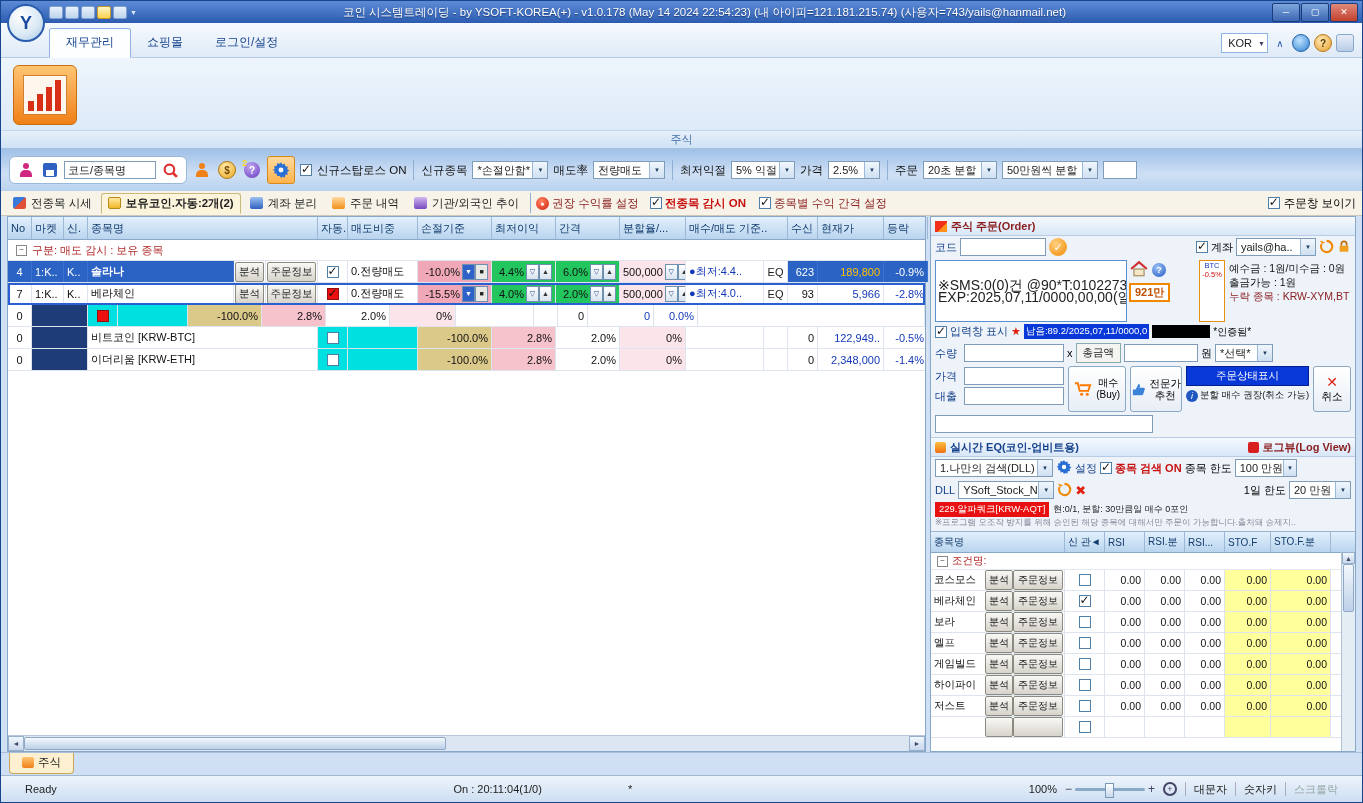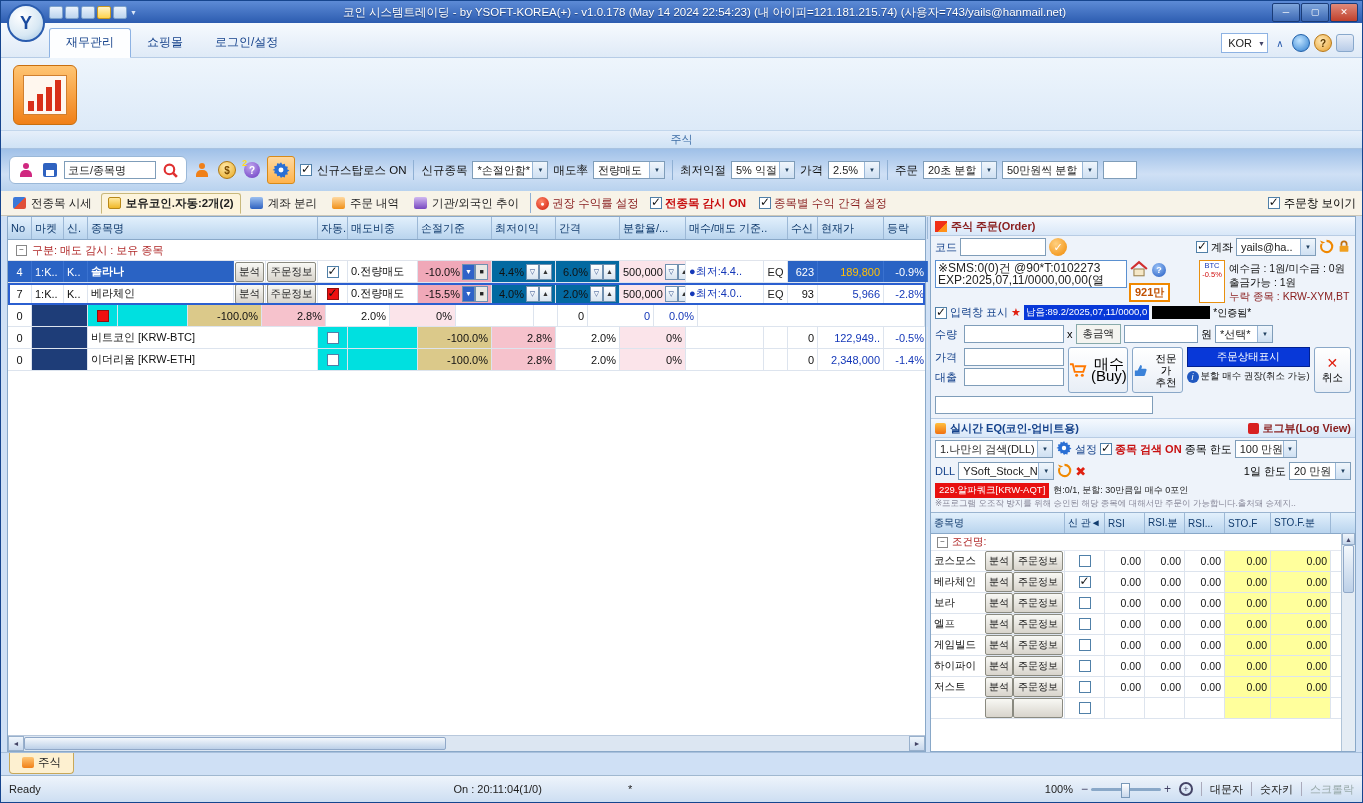--- a/index.html
+++ b/index.html
@@ -92,21 +92,21 @@
   .grp-ic{width:9px;height:9px;border:1px solid #888;display:flex;align-items:center;justify-content:center;font-size:8px;color:#444;background:#fff;}
   .grp-ic::after{content:"−";margin-top:-1px;}
   .grow{height:22px;flex:none;display:flex;border-bottom:1px solid #dde4ee;background:#fff;box-sizing:border-box;}
   .cell{display:flex;align-items:center;border-right:1px solid #dde4ee;box-sizing:border-box;padding:0 3px;overflow:hidden;white-space:nowrap;flex:none;color:#111;}
   .c-c{justify-content:center;} .c-r{justify-content:flex-end;} .c-l{justify-content:flex-start;}
   .c-basis{color:#1538b8;} .c-eq{justify-content:center;color:#222;}
   .blue-txt{color:#1538b8;}
   .c-btnc{padding:1px;}
   .gbtn{flex:1;height:18px;display:flex;align-items:center;justify-content:center;font-size:10.5px;color:#222;
     background:linear-gradient(#f8f8f4,#d8d4cc);border:1px solid #8a8a80;border-radius:2px;}
-  .bg-pink{background:#f0a8b8;} .bg-lpink{background:#0369a1;} .bg-lpink2{background:#fbe4ea;}
+  .bg-pink{background:#f0a8b8;} .bg-lpink{background:#22c55e;} .bg-lpink2{background:#fbe4ea;}
   .bg-tan{background:#dbc98a;} .bg-pink2{background:#f6c2cc;} .bg-cyan{background:#00e0e0;} .bg-navy{background:#1e3d78;}
   .bg-yel{background:#ffff9c;}
   .c-spin .val{flex:1;text-align:right;padding-right:2px;}
   .spin{width:13px;height:16px;display:flex;align-items:center;justify-content:center;font-size:7px;flex:none;
     border:1px solid #7090b0;background:linear-gradient(#fff,#d8e4f0);color:#204080;box-sizing:border-box;}
   .sp-blue{background:#2f62c8;color:#fff;} .sp-dark{color:#222;background:#e8e8e4;} .sp-dk{color:#333;}
   .row-sel .hl{background:#2a63c4;color:#fff;border-right-color:#3a72d0;}
   .row-sel .c-name{font-weight:bold;}
   .row-sel .c-price{color:#ffc008;}
   .row-cur{outline:2px solid #2b5fd0;outline-offset:-2px;}
@@ -118,21 +118,21 @@
   
   .rightpanel{width:424px;flex:none;background:#eef3fa;border:1px solid #89a8c8;display:flex;flex-direction:column;font-size:11px;overflow:hidden;}
   .op-header{height:18px;flex:none;display:flex;align-items:center;gap:4px;padding:0 4px;
     background:linear-gradient(#f5f9fe,#d8e7f8);border-bottom:1px solid #b8cce4;color:#8a2020;font-weight:bold;}
   .op-ic{width:12px;height:11px;background:linear-gradient(135deg,#f03018 60%,#ff9018 60%);flex:none;}
   .row{display:flex;align-items:center;gap:3px;padding:2px 4px;}
   .lbl-blue{color:#15428b;white-space:nowrap;}
   .orangecheck{width:18px;height:18px;border-radius:50%;background:radial-gradient(circle at 38% 32%,#ffd080,#f08800);
     color:#fff;font-weight:bold;font-size:11px;display:flex;align-items:center;justify-content:center;flex:none;}
   .op-info{display:flex;padding:2px 4px 0;gap:4px;flex:none;}
-  .sms-box{width:186px;border:1px solid #5a90d0;background:#fff;font-size:12px;color:#222;padding:1px 2px;line-height:12px;white-space:nowrap;overflow:hidden;}
+  .sms-box{width:186px;border:1px solid #5a90d0;background:#fff;font-size:14px;color:#222;padding:18px 2px;line-height:12px;white-space:nowrap;overflow:hidden;}
   .icons-row{display:flex;align-items:center;gap:3px;margin-top:3px;}
   .badge-921{border:2px solid #f08800;background:#fff;color:#c05000;font-weight:bold;font-size:11px;padding:0 4px;height:15px;display:flex;align-items:center;}
   .btc-badge{width:24px;border:1px solid #e89010;background:#fff;font-size:7.5px;text-align:center;line-height:9px;}
   .btc-badge .t{color:#1538b8;} .btc-badge .b{color:#d01010;}
   .helpcircle{width:14px;height:14px;border-radius:50%;background:radial-gradient(circle at 40% 32%,#9cc4f8,#2058c0);
     color:#fff;font-size:9px;font-weight:bold;display:flex;align-items:center;justify-content:center;}
   .dep-lines{flex:1;font-size:10.5px;line-height:14px;color:#111;padding-top:1px;white-space:nowrap;overflow:hidden;}
   .dep-lines .l3{color:#8a2020;}
   .radio{width:11px;height:11px;border-radius:50%;border:1px solid #4878a8;background:#fff;position:relative;flex:none;}
   .radio.on::after{content:"";position:absolute;left:2px;top:2px;width:5px;height:5px;border-radius:50%;background:#222;}
@@ -161,21 +161,21 @@
   .crow .cell{font-size:10.5px;}
   .cgroup{height:16px;flex:none;display:flex;align-items:center;gap:4px;padding-left:6px;color:#b02828;border-bottom:1px solid #e4e8f0;font-size:10.5px;}
   .vscroll{position:absolute;right:0;top:20px;bottom:0;width:13px;background:#e4ecf4;border-left:1px solid #b0c4d8;display:flex;flex-direction:column;}
   .vs-thumb{height:46px;margin:0 1px;background:linear-gradient(#f4f8fc,#bcd0e8);border:1px solid #90a8c8;border-radius:2px;}
   
   .bottomband{height:22px;flex:none;background:#cfe0f5;display:flex;align-items:flex-start;padding-left:8px;border-top:1px solid #a8c0dc;}
   .sheettab{display:flex;align-items:center;gap:4px;background:#fdf0d0;border:1px solid #c8a858;border-top:none;
     padding:2px 12px 3px;font-size:11.5px;color:#222;border-radius:0 0 4px 4px;}
   .sheettab .ic{width:12px;height:11px;background:linear-gradient(#ffc573,#f08018);border-radius:2px;}
   .statusbar{height:26px;flex:none;background:linear-gradient(#eef4fb,#cddef2);border-top:1px solid #a0b8d0;
-    display:flex;align-items:center;font-size:11px;color:#222;padding:0 8px;gap:8px;}
+    display:flex;align-items:center;font-size:11px;color:#222;padding:0 24px;gap:8px;}
   .sb-sep{width:1px;height:14px;background:#aab;} .sb-flex{flex:1;}
   .slider{display:flex;align-items:center;gap:3px;}
   .slider .track{width:70px;height:3px;background:#8aa8c8;position:relative;border-radius:2px;}
   .slider .thumb{position:absolute;left:30px;top:-5px;width:7px;height:13px;background:linear-gradient(#fff,#c8d8ec);border:1px solid #7898b8;}
   .zoomglass{width:14px;height:14px;border-radius:50%;border:2px solid #446;color:#446;font-size:9px;display:flex;align-items:center;justify-content:center;box-sizing:border-box;}
   .grayed{color:#9aa;}
   .smalltxt{font-size:10px;}
 </style>
 </head>
 <body>
@@ -603,21 +603,21 @@
             <span class="lbl-blue" style="width:26px">대출</span>
             <input class="ti" style="width: 100px;">
           </div>
         </div>
         <div class="bigbtn" style="width:66px;height:44px;">
           <svg width="19" height="16" viewBox="0 0 20 16">
               <path d="M1 2h3l2 8h9l2-6H6" fill="none" stroke="#ff7800" stroke-width="2"></path>
               <circle cx="8" cy="13.5" r="1.6" fill="#ff7800"></circle>
               <circle cx="14" cy="13.5" r="1.6" fill="#ff7800"></circle>
             </svg>
-          <span style="line-height:12px;font-size:15px;text-align:center;">
+          <span style="line-height:12px;font-size:10px;text-align:center;">
             <span>매수</span><br>
             <span>(Buy)</span>
           </span>
         </div>
         <div class="bigbtn" style="width:58px;height:44px;">
           <svg width="15" height="15" viewBox="0 0 16 16">
               <path d="M2 8h3v6H2zM5 14V8l3-6c1 0 2 .8 1.6 2.4L9 6h4.5c1 0 1.5 1 1.2 1.8l-1.6 5C12.9 13.6 12.3 14 11.6 14z" fill="#3b82d8"></path>
             </svg>
           <span style="line-height:12px;font-size:10.5px;text-align:center;">
             <span>전문가</span><br>

